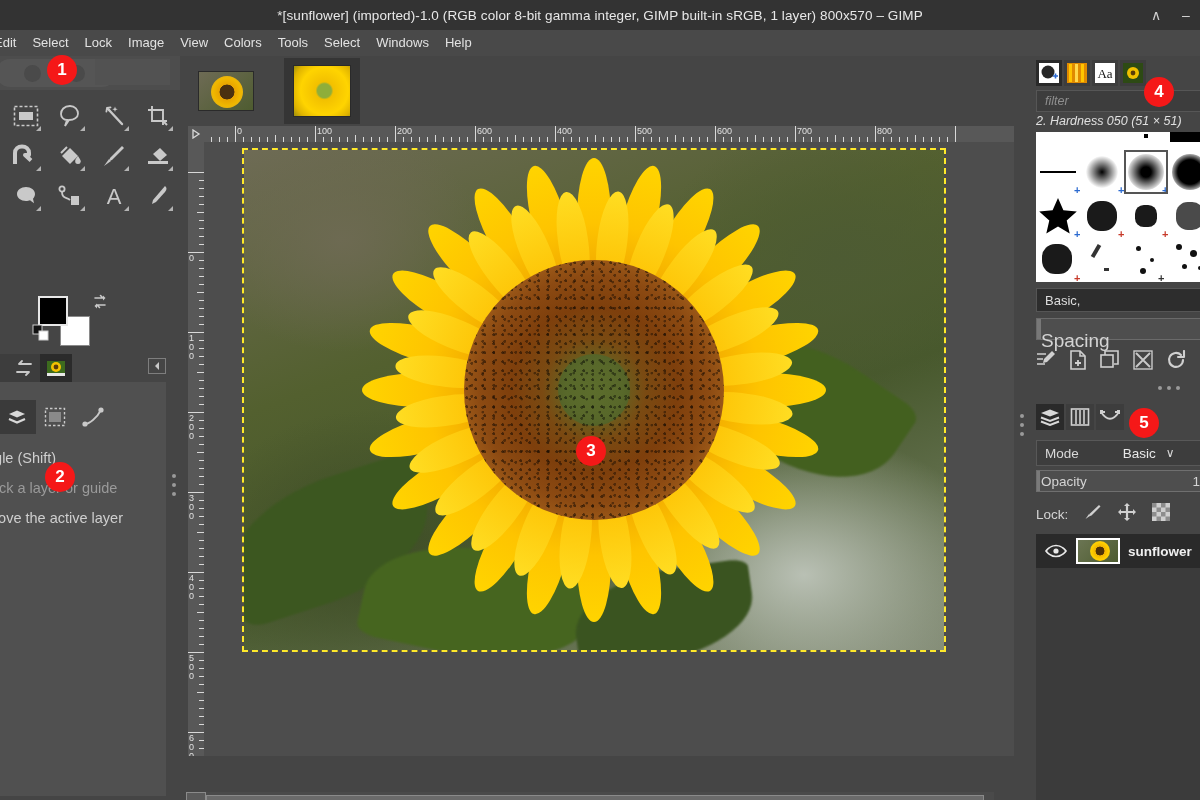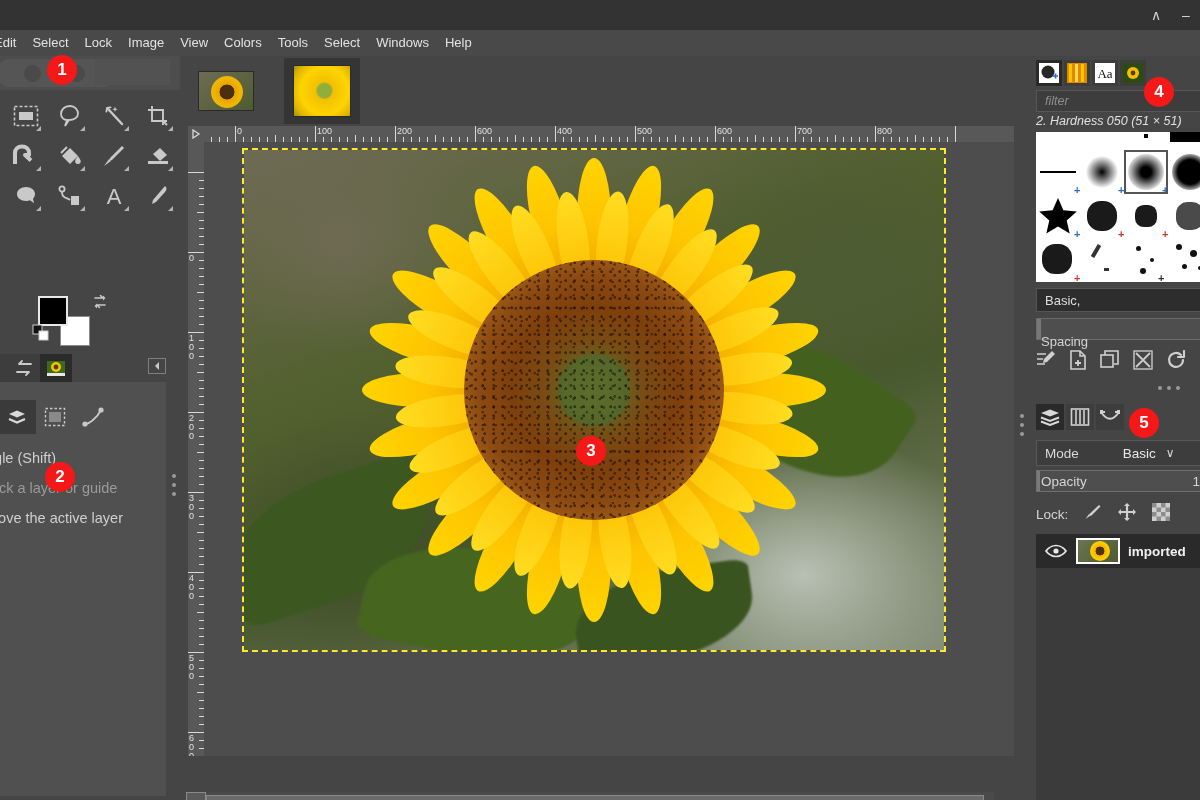--- a/index.html
+++ b/index.html
@@ -224,21 +224,21 @@
     position:absolute; left:6px; top:232px; width:184px; height:24px;
     background:#2d2d2d; border:1px solid #555; display:flex; align-items:center; padding-left:8px;
   }
   #tagbox span { color:#dedede; font-size:13px; }
 
   #spacing {
     position:absolute; left:6px; top:262px; width:184px; height:22px;
     background:#4e4e4e; border:1px solid #6a6a6a;
     display:flex; align-items:center; justify-content:space-between; padding:0 4px;
   }
-  #spacing .lbl { color:#d4d4d4; font-size:13px;margin-top:24px; }
+  #spacing .lbl { color:#d4d4d4; font-size:19px;margin-top:24px; }
   #spacing .fill { position:absolute; left:0; top:0; bottom:0; width:4px; background:#787878; }
 
   #brushbtns { position:absolute; left:6px; top:292px; width:184px; height:28px; display:flex; align-items:center; gap:13px; }
   #gripdots { position:absolute; left:128px; top:330px; display:flex; gap:5px; }
   #gripdots i { width:4px; height:4px; border-radius:50%; background:#9a9a9a; }
 
   #layer-tabs { position:absolute; left:6px; top:348px; display:flex; gap:2px; }
   .ltab { width:28px; height:26px; display:flex; align-items:center; justify-content:center; background:#3d3d3d; }
   .ltab.active { background:#2a2a2a; }
 
@@ -279,20 +279,21 @@
     display:flex; align-items:center; justify-content:center;
     font-family:"Liberation Sans",sans-serif; z-index:50;
   }
 </style>
 </head>
 <body>
 
 <div id="app">
 
   <div id="titlebar">
+    <div class="title">*[sunflower] (imported)-1.0 (RGB color 8-bit gamma integer, GIMP built-in sRGB, 1 layer) 800x570 – GIMP</div>
     <div id="winbtns">
       <div class="wb">∧</div>
       <div class="wb">–</div>
     </div>
   </div>
 
   <div id="menubar">
     <div class="mi">Edit</div>
     <div class="mi">Select</div>
     <div class="mi">Lock</div>
@@ -1043,21 +1044,21 @@
       <div class="layerrow">
         <div class="eye">
           <svg width="22" height="14" viewBox="0 0 22 14">
               <path d="M1 7s4-5.5 10-5.5S21 7 21 7s-4 5.5-10 5.5S1 7 1 7z" fill="none" stroke="#e8e8e8" stroke-width="1.7"></path>
               <circle cx="11" cy="7" r="2.6" fill="#e8e8e8"></circle>
             </svg>
         </div>
         <div class="lthumb" style="background:linear-gradient(135deg,#6b7553,#4e5c30);position:relative;overflow:hidden;">
           <div style="position:absolute;left:12px;top:1px;width:20px;height:20px;border-radius:50%;background:radial-gradient(circle,#4e3208 0 30%, #f2b400 33%, #ffd000 62%, #d8a830 100%);"></div>
         </div>
-        <div class="lname">imported</div>
+        <div class="lname">sunflower</div>
       </div>
     </div>
 
   </div>
 
   <div class="vgrip" style="left:1020px;top:414px;">
       <i></i>
       <i></i>
       <i></i>
     </div>

